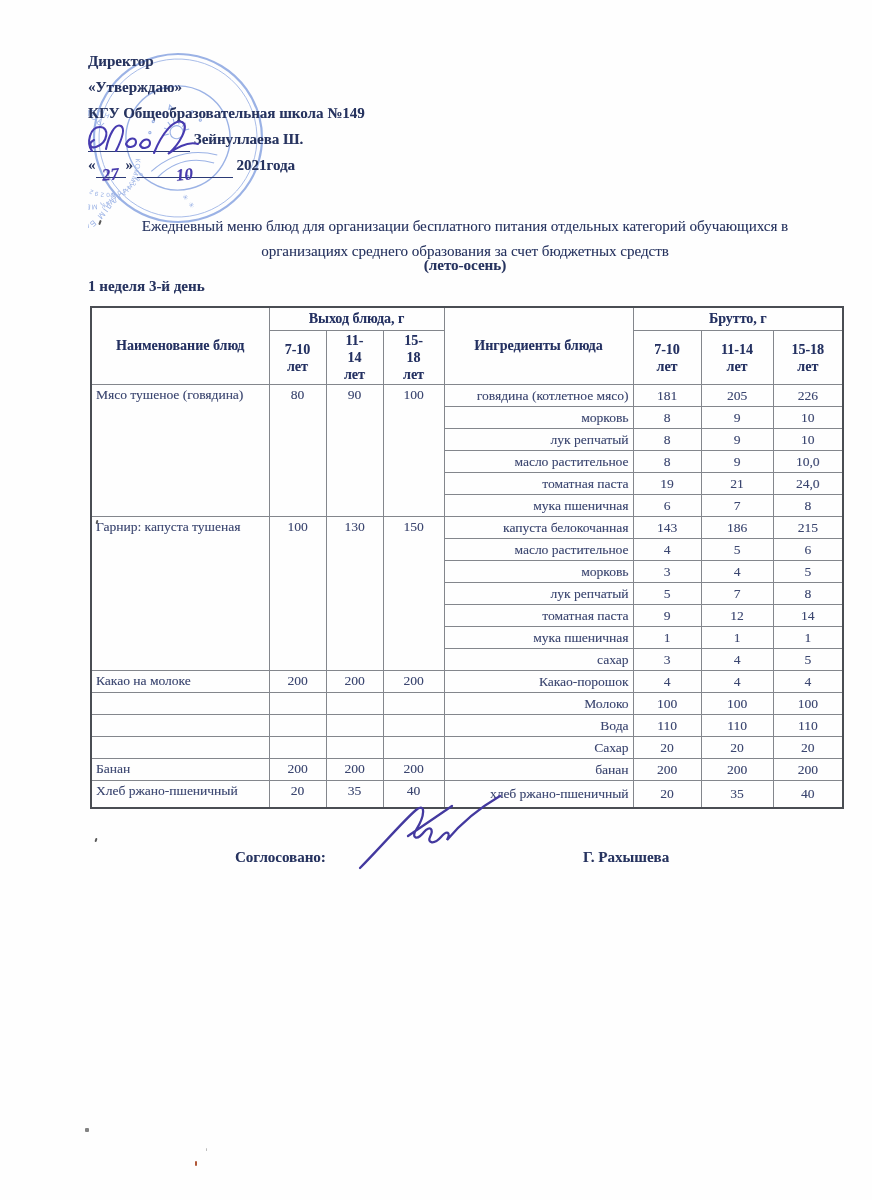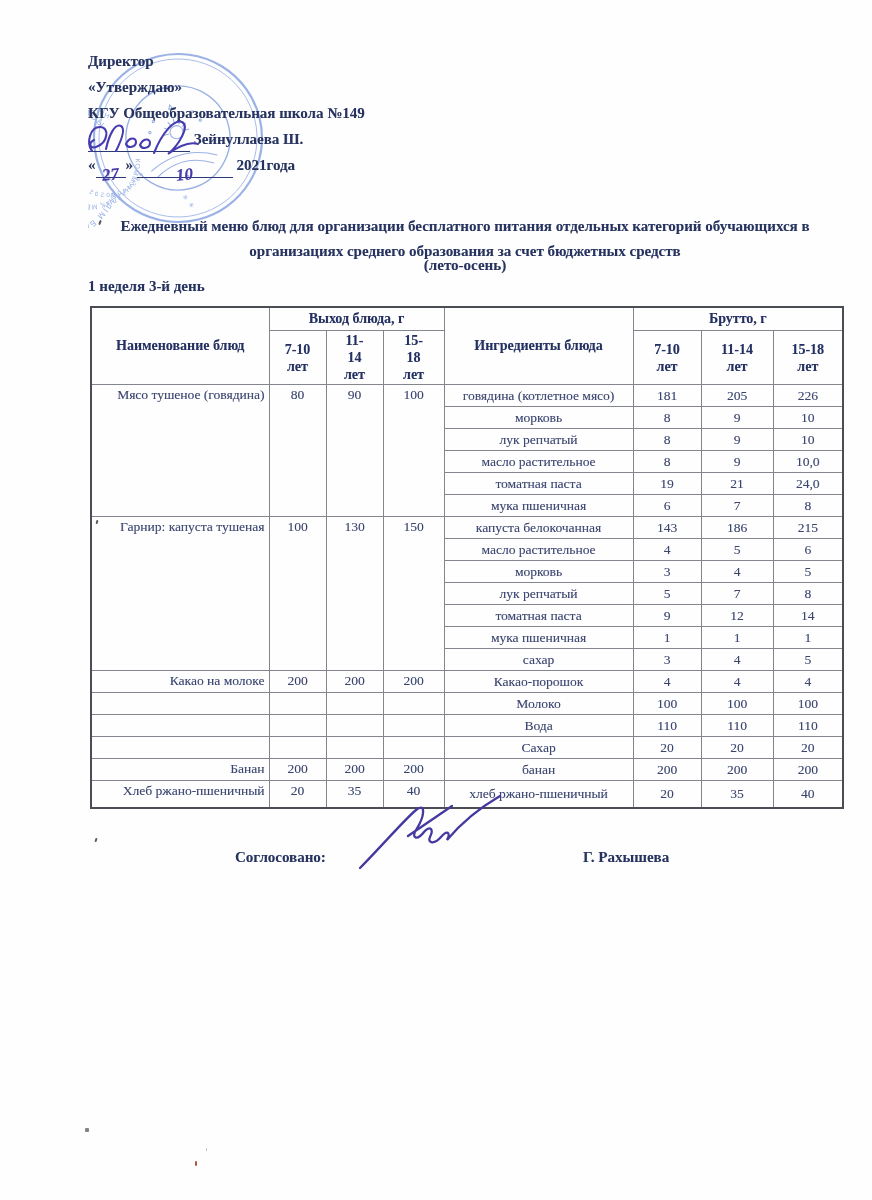--- a/index.html
+++ b/index.html
@@ -14,36 +14,36 @@
   
   .stamp{position:absolute;left:88px;top:48px;width:180px;height:180px;opacity:.82;}
 
   
   .approval{position:absolute;left:88px;top:48px;font-weight:bold;font-size:15px;line-height:26px;white-space:nowrap;}
   .uline{display:inline-block;border-bottom:1.4px solid #2b3a76;height:15px;vertical-align:bottom;position:relative;}
   .hand{font-style:italic;color:#4638ae;font-size:17px;font-weight:bold;display:inline-block;transform:rotate(-6deg);}
   .sig-svg{position:absolute;left:-6px;bottom:-8px;overflow:visible;}
 
   
-  .title-wrap{position:absolute;left:88px;width:754px;top:214px;text-align:center;font-weight:bold;font-size:15px;line-height:25px;}
+  .title-wrap{position:absolute;left:88px;width:754px;top:214px;text-align:center;font-weight:normal;font-size:15px;line-height:25px;}
   .season{position:absolute;left:88px;width:754px;top:257px;text-align:center;font-weight:bold;font-size:15px;}
   .day-label{position:absolute;left:88px;top:278px;font-weight:bold;font-size:15px;}
 
   
   table.menu{position:absolute;left:90px;top:306px;border-collapse:collapse;table-layout:fixed;width:752px;
     font-size:13.5px;color:#3b4670;}
   table.menu{border:2px solid #4a4d53;}
   table.menu th,table.menu td{border:1px solid #83868c;padding:0 4px;overflow:hidden;}
   table.menu thead th{font-weight:bold;color:#233061;font-size:14px;text-align:center;padding:1px 14px;}
   table.menu thead tr.h1 th{height:20px;}
   table.menu thead tr.h2 th{height:36px;line-height:17px;}
   table.menu tbody tr{height:22px;}
   table.menu tbody tr:last-child{height:27px;}
-  td.c-dish{text-align:right;vertical-align:top;padding-left:5px;line-height:20px;margin-top:6px;}
-  td.c-ing{text-align:center;padding-left:6px;}
+  td.c-dish{text-align:left;vertical-align:top;padding-left:5px;line-height:20px;margin-top:6px;}
+  td.c-ing{text-align:right;padding-left:6px;}
   td.c-num{text-align:center;vertical-align:top;line-height:20px;}
   td.c-bnum{text-align:center;}
   
   tr.t0 td,tr.t0 th{border-top-color:#b2909e;}
   tr.t1 td,tr.t1 th{border-top-color:#8fac9c;}
   tr.t2 td,tr.t2 th{border-top-color:#9598ba;}
   tr.gsep td{border-top:1.6px solid #5c5f66;}
 
   
   .agreed-label{position:absolute;left:235px;top:849px;font-weight:bold;font-size:15px;}

